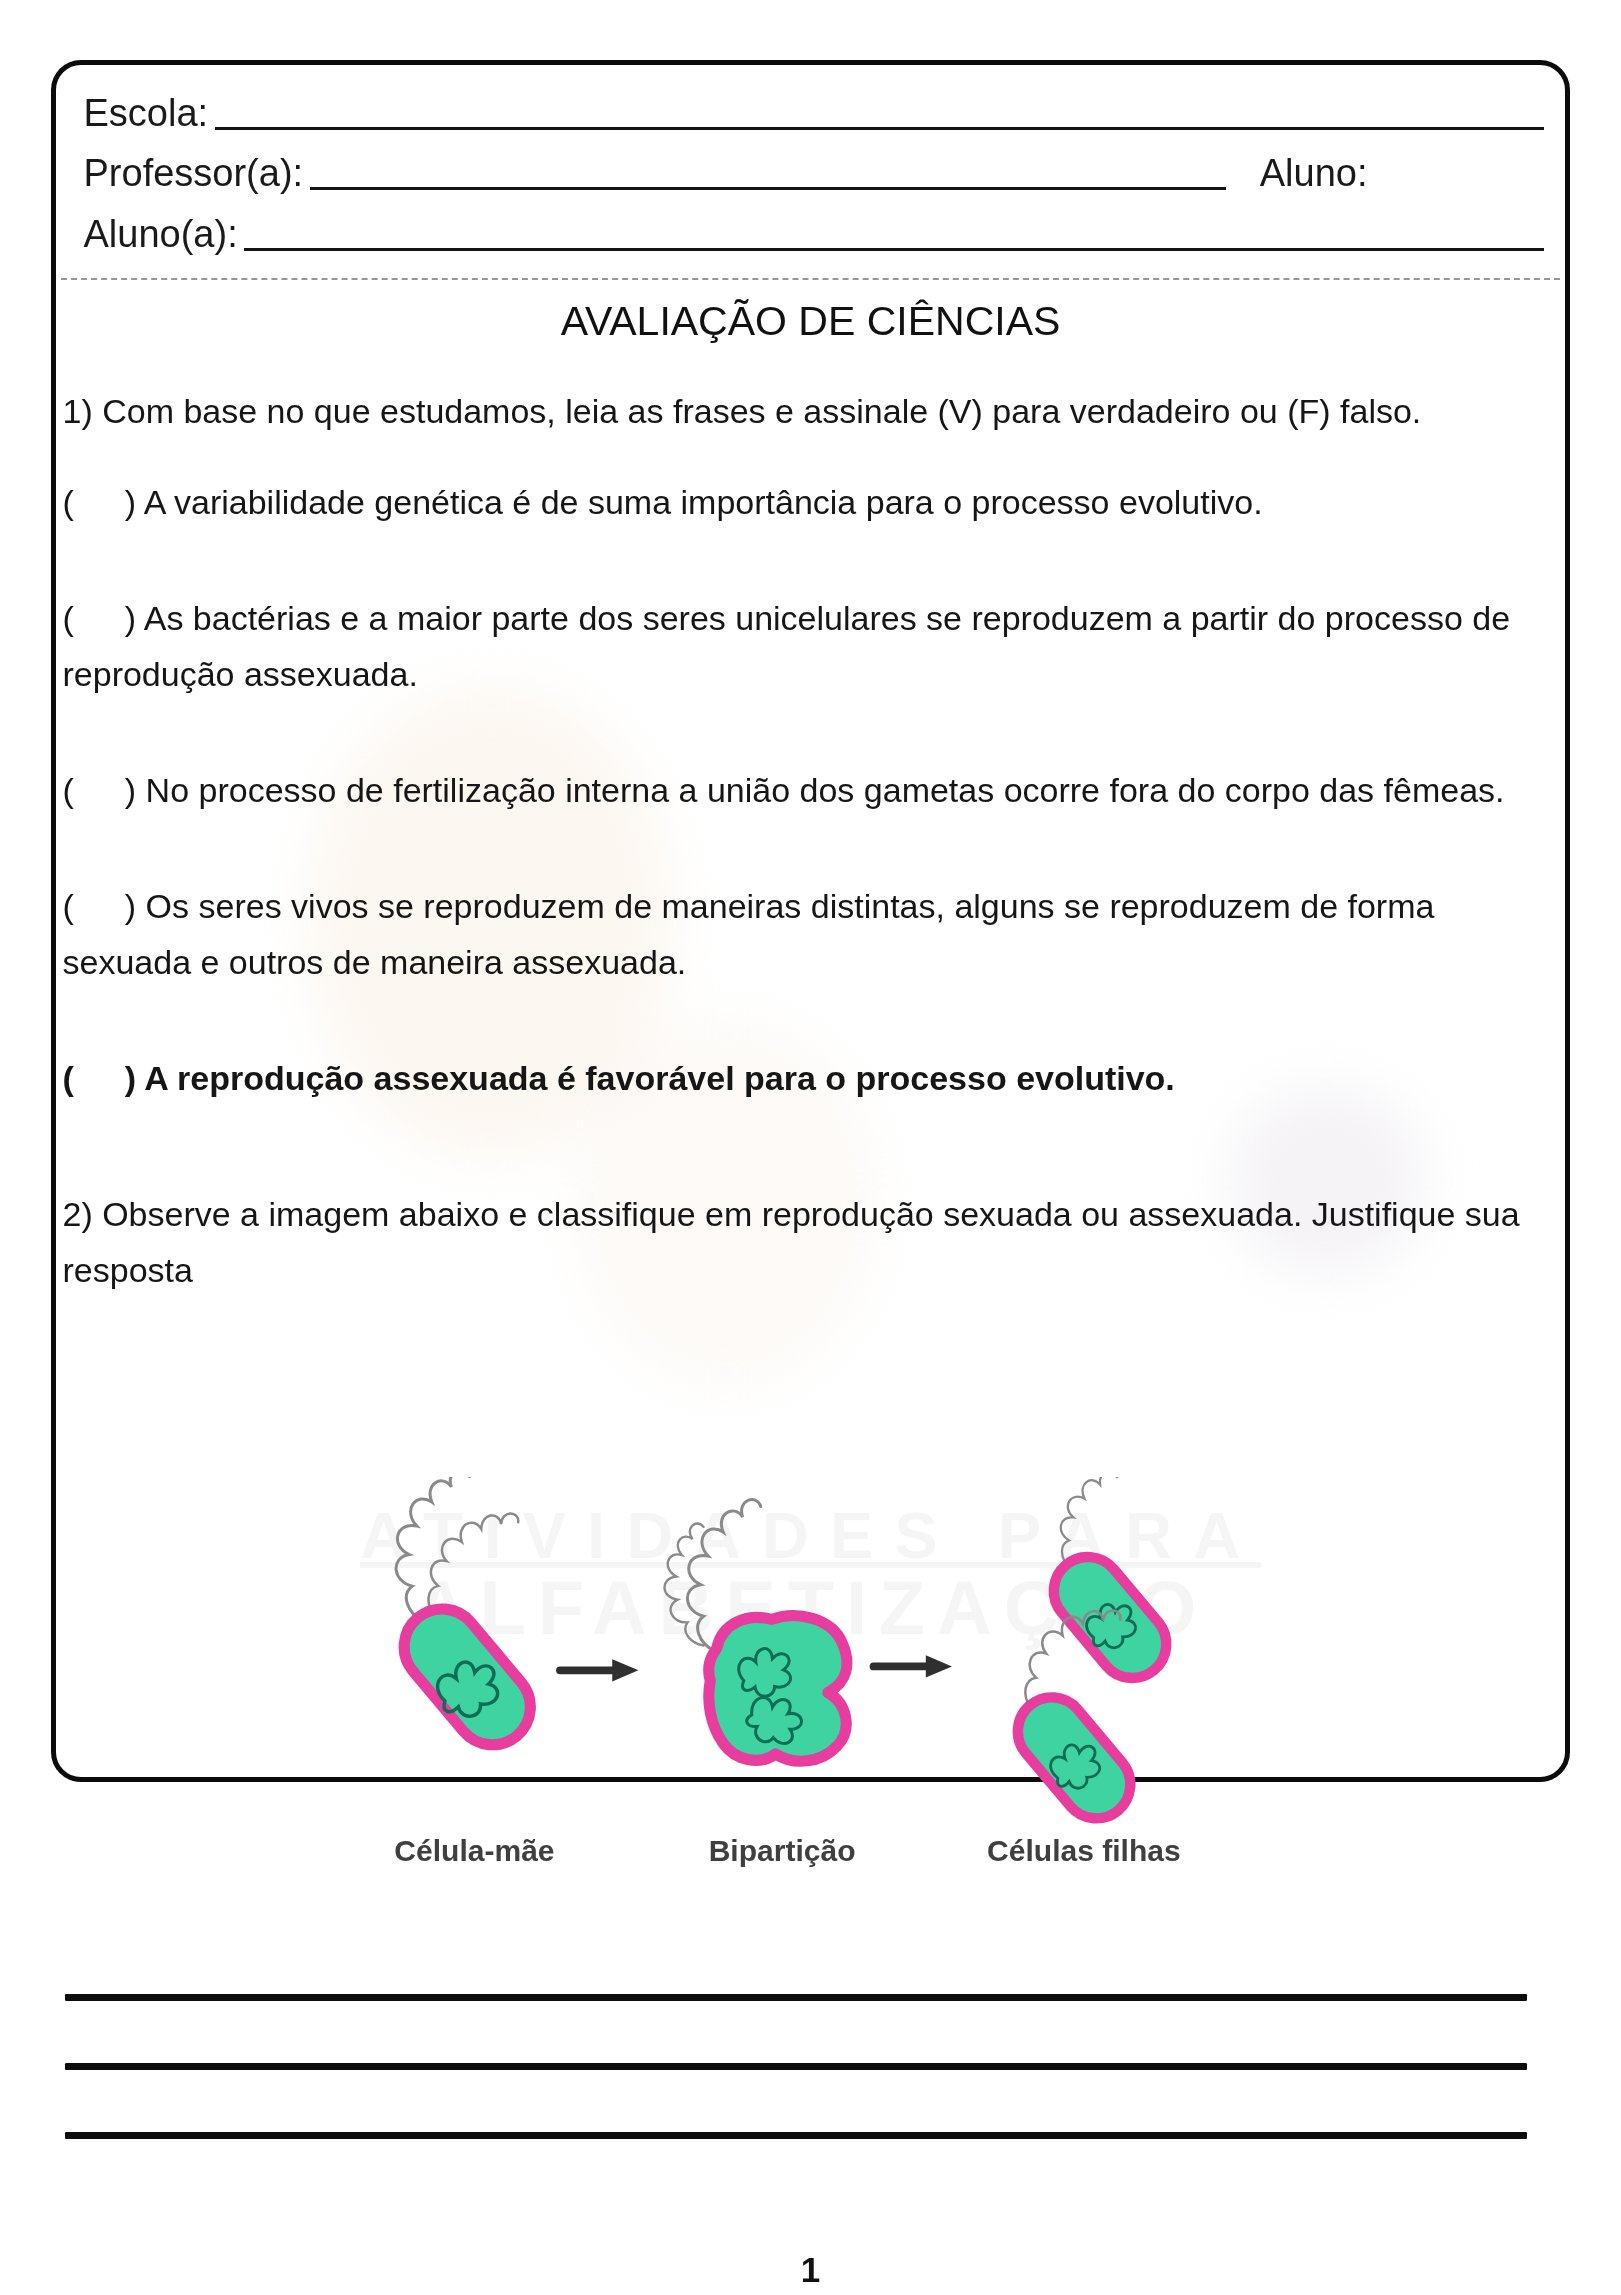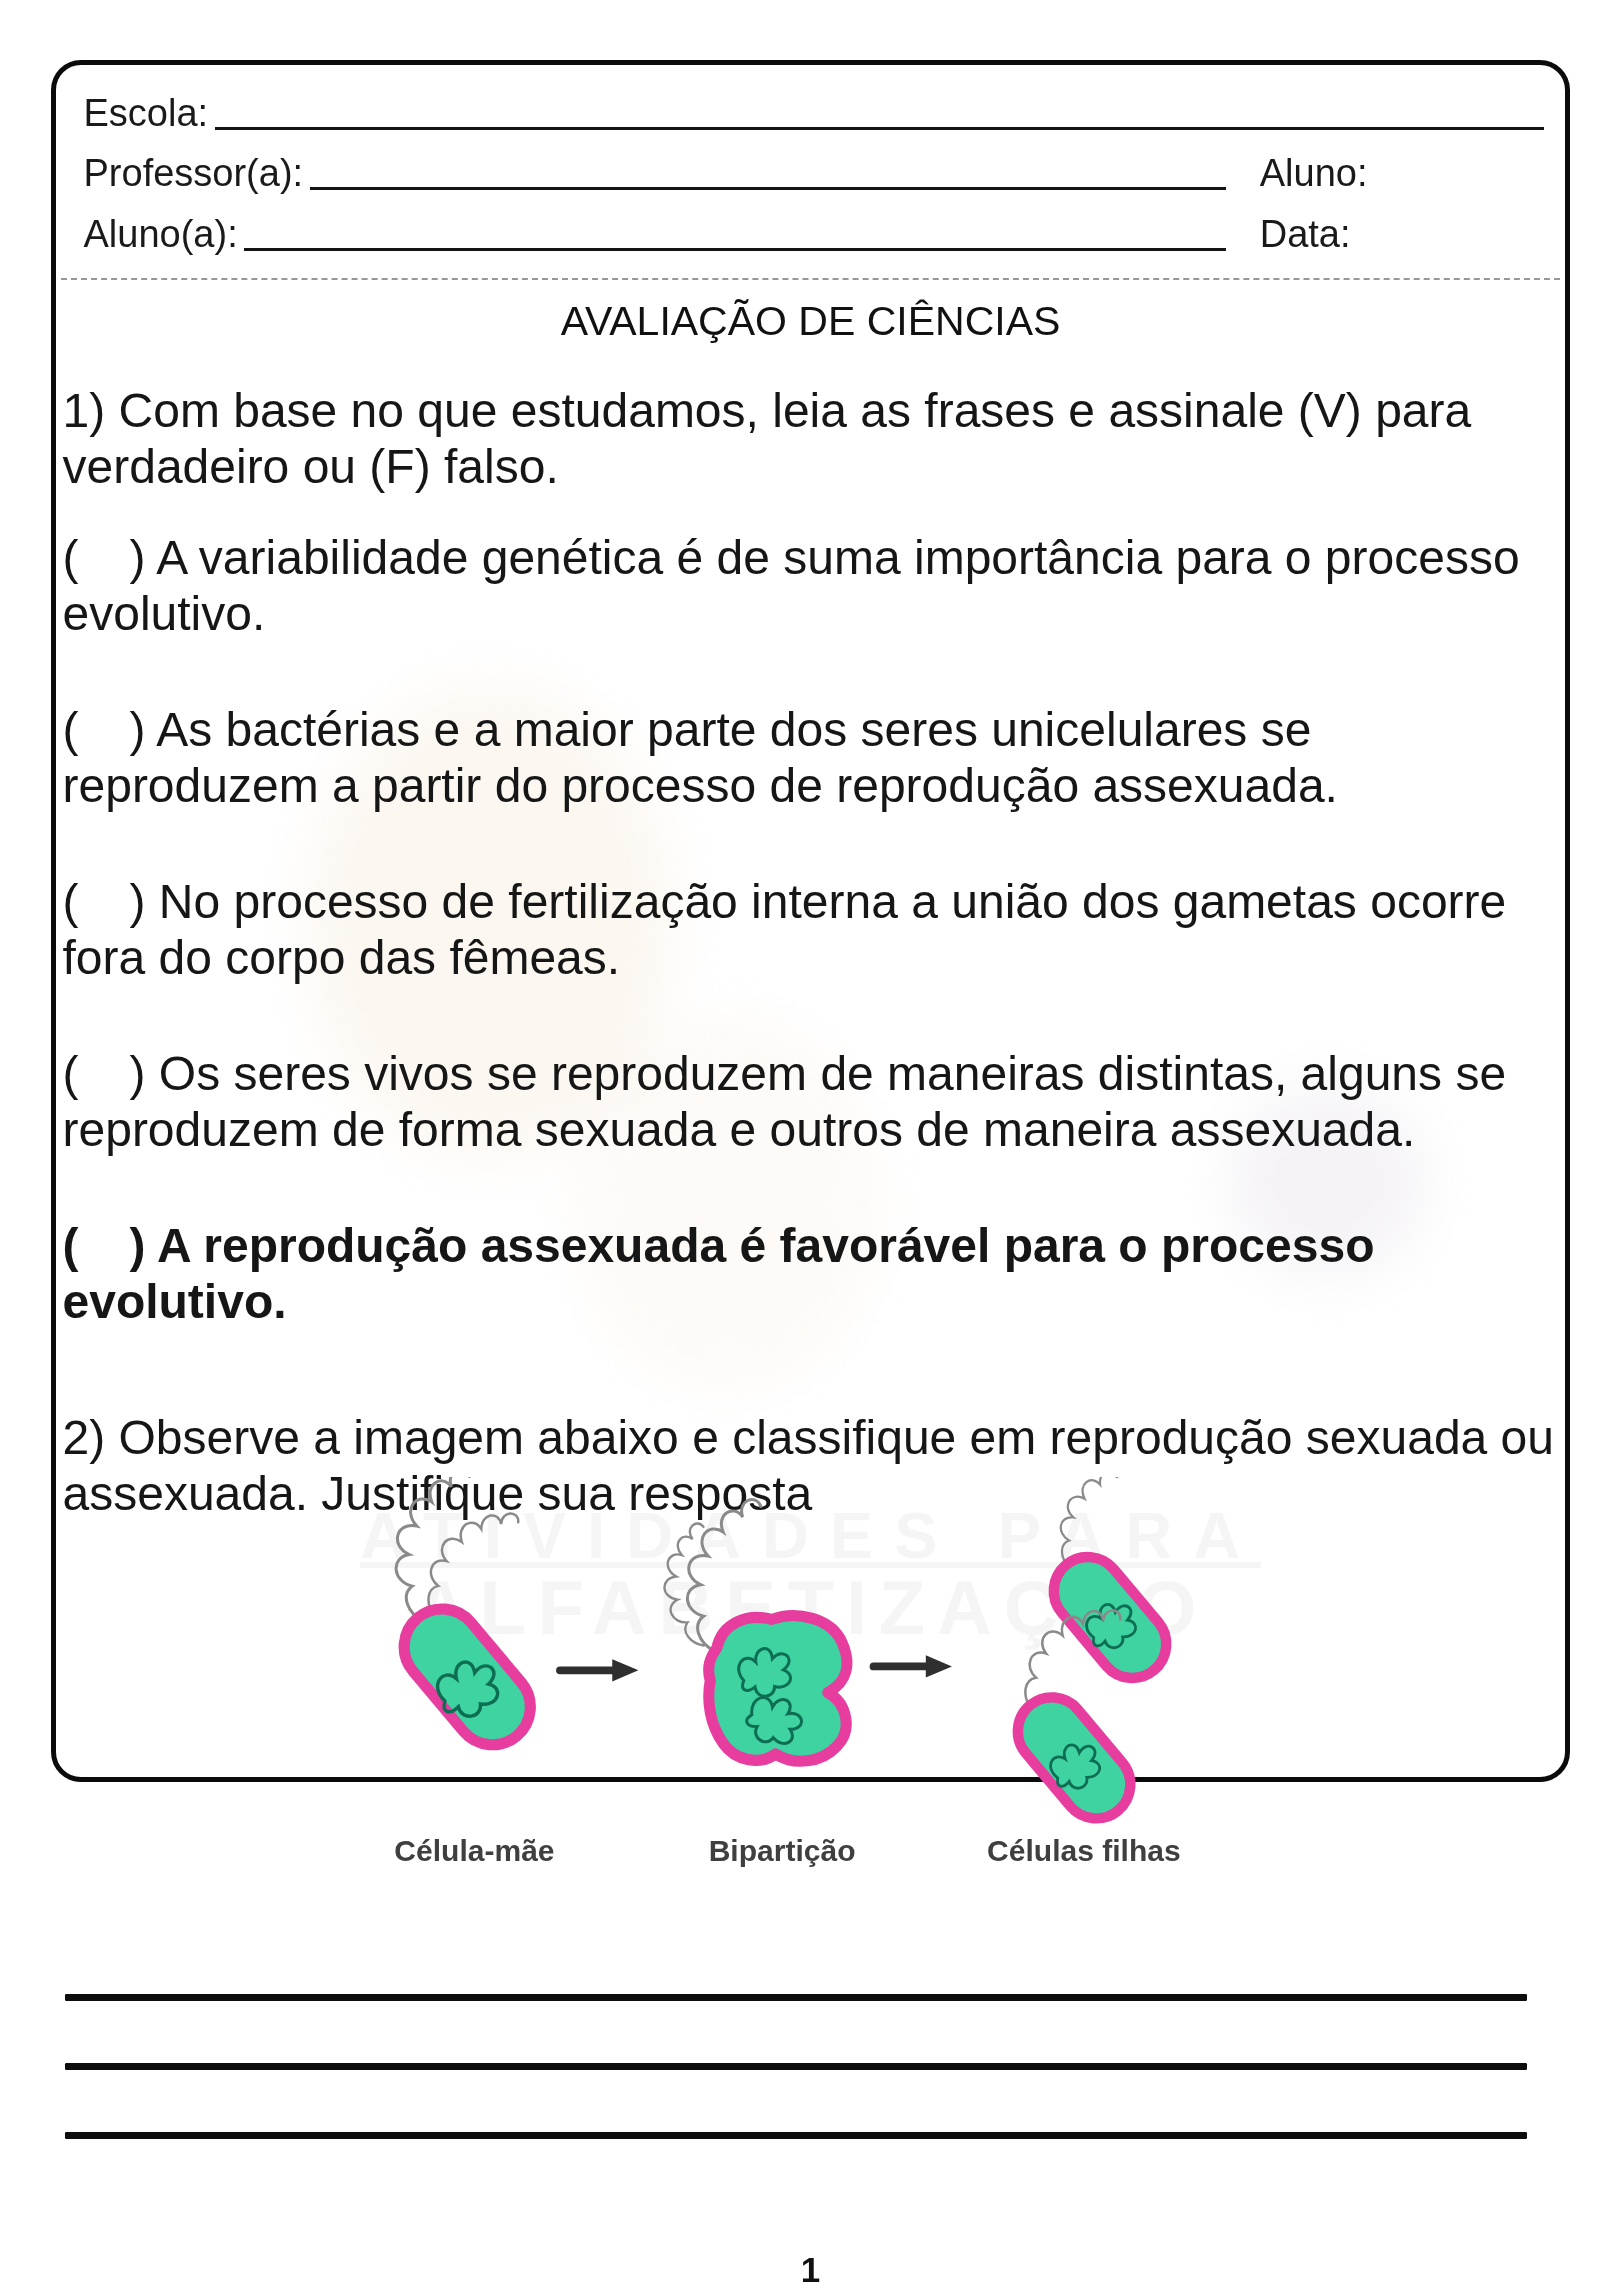--- a/index.html
+++ b/index.html
@@ -16,21 +16,21 @@
   .hrow1{top:26px;}
   .hrow2{top:86px;justify-content:center;}
   .hrow3{top:147px;}
   .hlabel{white-space:nowrap;padding-bottom:3.9px;}
   .fill-line{flex:1;border-bottom:3.3px solid #141414;margin:0 2.6px 9.2px 6.5px;height:0.7px;}
   .hcell{width:318px;box-sizing:border-box;padding:0 0 3.9px 31px;white-space:nowrap;}
   .dashed-sep{position:absolute;left:5.2px;right:5.2px;top:213px;border-top:2.6px dashed #979797;}
   
   .title{position:absolute;top:233px;left:0;right:0;text-align:center;font-size:41px;font-weight:400;letter-spacing:0px;color:#111;}
   
-  .bodytext{position:absolute;top:318px;left:6.5px;right:7.8px;font-size:48px;line-height:56px;color:#161616;}
+  .bodytext{position:absolute;top:318px;left:6.5px;right:7.8px;font-size:34px;line-height:56px;color:#161616;}
   .bodytext p{margin:0;}
   .q-intro{margin-bottom:35px !important;}
   .statement{margin-bottom:60px !important;}
   .statement-last{margin-bottom:80px !important;font-weight:bold;}
   .paren-gap{display:inline-block;width:51px;}
   
   .wm{position:absolute;left:0;right:0;text-align:center;font-weight:700;color:rgba(110,110,110,0.07);white-space:nowrap;pointer-events:none;}
   .wm1{top:1498px;font-size:65px;letter-spacing:21px;text-decoration:underline;}
   .wm2{top:1564px;font-size:76px;letter-spacing:11.8px;}
   .blob{position:absolute;border-radius:50%;filter:blur(25px);pointer-events:none;}
@@ -63,21 +63,20 @@
       <span class="fill-line"></span>
     </div>
     <div class="hrow hrow2">
       <span class="hlabel">Professor(a):</span>
       <span class="fill-line"></span>
       <span class="hcell">Aluno:</span>
     </div>
     <div class="hrow hrow3">
       <span class="hlabel">Aluno(a):</span>
       <span class="fill-line"></span>
-      <span class="hcell">Data:</span>
     </div>
 
     <div class="dashed-sep"></div>
 
     <div class="title">AVALIAÇÃO DE CIÊNCIAS</div>
 
     <div class="bodytext">
       <p class="q-intro">1) Com base no que estudamos, leia as frases e assinale (V) para verdadeiro ou (F) falso.</p>
 
       <p class="statement"><span>(</span><span class="paren-gap"></span><span>)</span> <span>A variabilidade genética é de suma importância para o processo evolutivo.</span></p>

